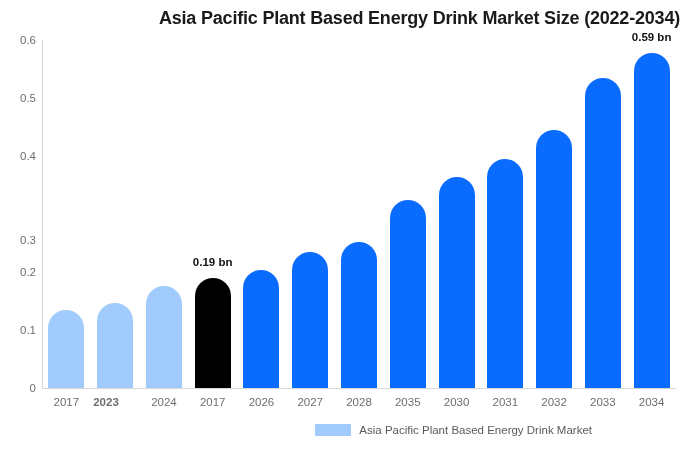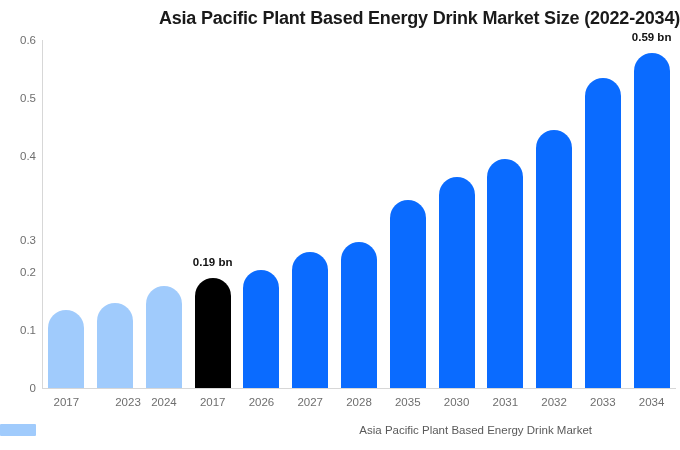--- a/index.html
+++ b/index.html
@@ -94,21 +94,21 @@
     text-align: center;
     transform: translateX(-50%);
   }
   #legend {
     position: absolute;
     left: 0;
     top: 424px;
     width: 592px;
     display: flex;
     align-items: center;
-    justify-content: space-between;
+    justify-content: flex-end;
     gap: 8px;
   }
   #legend-swatch {
     width: 36px;
     height: 12px;
     border-radius: 1px;
   }
   #legend-label {
     font-size: 11.5px;
     color: #5a5a5a;
@@ -169,21 +169,21 @@
       </div>
       <div class="bar-slot" style="left: 542.846px; height: 348px;">
         <div class="bar" style="height: 310.3px; background: rgb(10, 107, 255);"></div>
       </div>
       <div class="bar-slot" style="left: 591.615px; height: 348px;">
         <div class="bar" style="height: 335.24px; background: rgb(10, 107, 255);"></div>
       </div>
     </div>
   <div id="x-labels">
       <div class="x-tick-label" style="left: 66.3846px;">2017</div>
-      <div class="x-tick-label" style="left: 128px;">2023</div>
+      <div class="x-tick-label" style="left: 106px; font-weight: bold;">2023</div>
       <div class="x-tick-label" style="left: 163.923px;">2024</div>
       <div class="x-tick-label" style="left: 212.692px;">2017</div>
       <div class="x-tick-label" style="left: 261.462px;">2026</div>
       <div class="x-tick-label" style="left: 310.231px;">2027</div>
       <div class="x-tick-label" style="left: 359px;">2028</div>
       <div class="x-tick-label" style="left: 407.769px;">2035</div>
       <div class="x-tick-label" style="left: 456.538px;">2030</div>
       <div class="x-tick-label" style="left: 505.308px;">2031</div>
       <div class="x-tick-label" style="left: 554.077px;">2032</div>
       <div class="x-tick-label" style="left: 602.846px;">2033</div>

